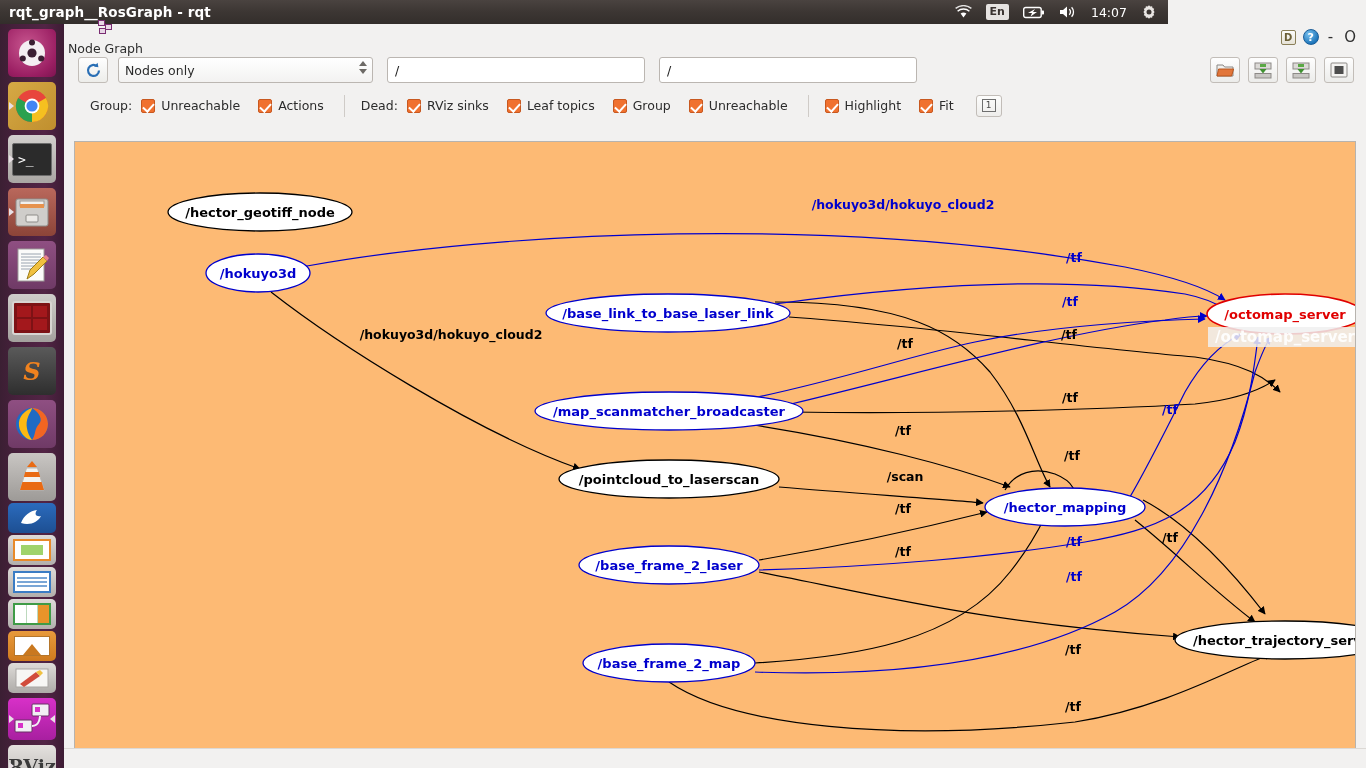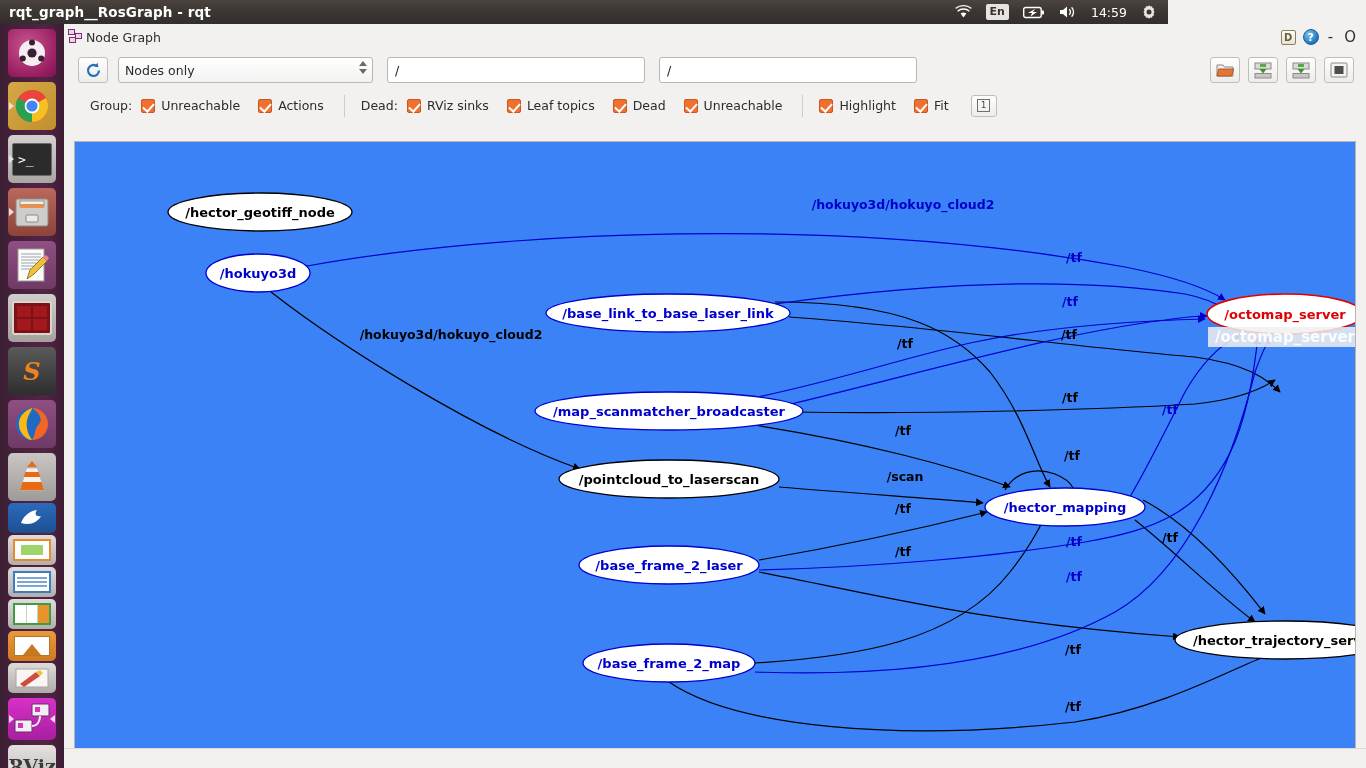--- a/index.html
+++ b/index.html
@@ -59,21 +59,21 @@
     position: absolute; left: 64px; top: 24px; width: 1302px; height: 744px;
     background: #f2f1f0;
   }
   #app-header {
     position: relative; height: 27px; width: 100%;
     background: #f2f1f0;
     display: flex; align-items: center;
   }
   #dock-title {
     display: flex; align-items: center; gap: 4px;
-    margin-left: 4px; font-size: 12.5px; color: #2e2e2e;
+    margin-left: 4px; font-size: 12.5px; color: #2e2e2e; flex-direction: column;
   }
   #win-ctrls {
     position: absolute; right: 8px; top: 4px;
     display: flex; align-items: center; gap: 7px; font-size: 13px; color: #3a3a3a;
   }
   .ctrl-sq {
     width: 15px; height: 15px; border: 1px solid #8a7f58; border-radius: 2px;
     background: linear-gradient(#fdfdfb,#e6e2d6);
     font-size: 10px; font-weight: bold; color: #6b5f36;
     display: flex; align-items: center; justify-content: center;
@@ -150,21 +150,21 @@
     background: linear-gradient(#fdfdfc,#eeedeb);
     display: flex; align-items: center; justify-content: center;
     font-size: 10px; color: #4a4a4a; margin-left: 4px;
   }
   .mini-box { border: 1px solid #6f6f6f; padding: 0 3px; line-height: 11px; font-size: 9px; }
 
   
   #graph-frame {
     position: absolute; left: 10px; top: 117px;
     width: 1282px; height: 609px;
-    border: 1px solid #b7b3ae; background: #3b82f6;
+    border: 1px solid #b7b3ae; background: #fdba74;
   }
   #graph-svg { display: block; width: 100%; height: 100%; }
   #statusbar {
     position: absolute; left: 0; bottom: 0; width: 100%; height: 20px;
     background: #f2f1f0; border-top: 1px solid #dcd9d5;
   }
   .node-text { font-family: "DejaVu Sans", sans-serif; font-size: 13px; font-weight: bold; }
   .edge-text { font-family: "DejaVu Sans", sans-serif; font-size: 12.5px; font-weight: bold; }
   .ghost {
     font-family: "DejaVu Sans", sans-serif; font-size: 15px; font-weight: bold;
@@ -195,21 +195,21 @@
       </svg>
     </div>
     <div class="tray-item">
       <svg width="18" height="14" viewBox="0 0 18 14">
         <path d="M1 5 H4 L8 1.5 V12.5 L4 9 H1 Z" fill="#ffffff"></path>
         <path d="M10.3 4.2 A4.3 4.3 0 0 1 10.3 9.8" fill="none" stroke="#fff" stroke-width="1.3"></path>
         <path d="M12.6 2.2 A7 7 0 0 1 12.6 11.8" fill="none" stroke="#fff" stroke-width="1.3"></path>
       </svg>
     </div>
     <div class="tray-item">
-      <span class="tray-text">14:59</span>
+      <span class="tray-text">14:07</span>
     </div>
     <div class="tray-item">
       <svg width="16" height="16" viewBox="0 0 16 16">
         <path d="M8 1.2 L9.3 2.6 L11.1 2.2 L11.5 4 L13.2 4.8 L12.5 6.5 L13.6 8 L12.5 9.5 L13.2 11.2 L11.5 12 L11.1 13.8 L9.3 13.4 L8 14.8 L6.7 13.4 L4.9 13.8 L4.5 12 L2.8 11.2 L3.5 9.5 L2.4 8 L3.5 6.5 L2.8 4.8 L4.5 4 L4.9 2.2 L6.7 2.6 Z" fill="#e9e6e3"></path>
         <circle cx="8" cy="8" r="2.5" fill="#3c3633"></circle>
       </svg>
     </div>
   </div>
 </div>
 
@@ -457,21 +457,21 @@
     <label class="chk-item">
       <span class="chk"></span>
       <span>RViz sinks</span>
     </label>
     <label class="chk-item">
       <span class="chk"></span>
       <span>Leaf topics</span>
     </label>
     <label class="chk-item">
       <span class="chk"></span>
-      <span>Dead</span>
+      <span>Group</span>
     </label>
     <label class="chk-item">
       <span class="chk"></span>
       <span>Unreachable</span>
     </label>
 
     <span class="vsep"></span>
 
     <label class="chk-item">
       <span class="chk"></span>

